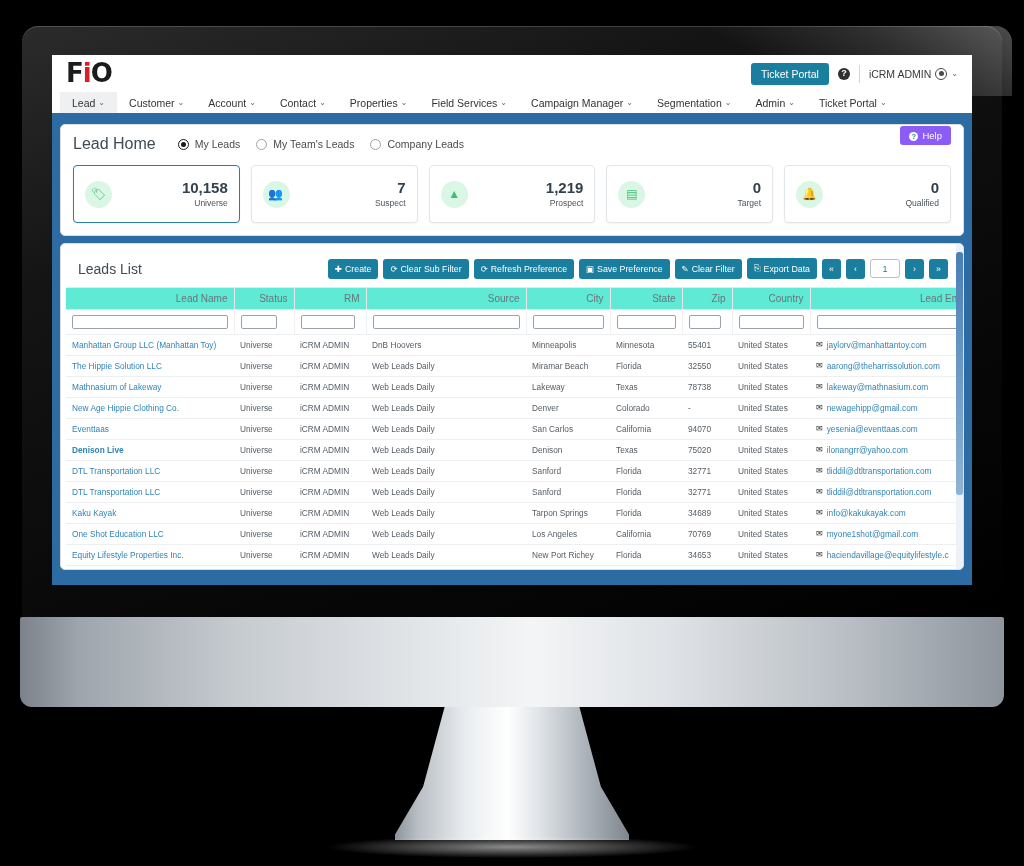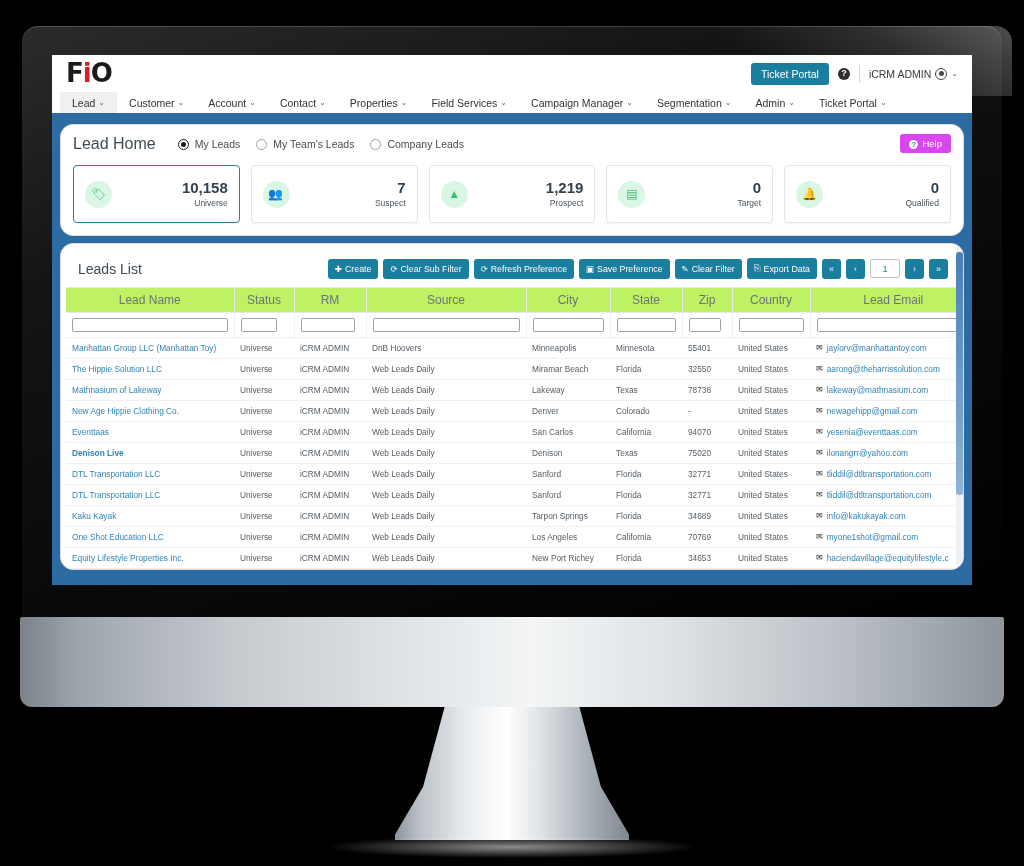--- a/index.html
+++ b/index.html
@@ -102,40 +102,40 @@
   .nav-item {
     display: flex; align-items: center; gap: 3px;
     padding: 0 12px; font-size: 10.5px; color: #333; cursor: pointer;
     white-space: nowrap;
   }
   .nav-item.active { background: #eef0f2; }
 
   
   .page { background: #2d6ca2; padding: 8px 8px 0 8px; height: 469px; }
   .panel {
-    background: #fff; border: 1px solid #ddd; border-radius: 13px;
+    background: #fff; border: 1px solid #ddd; border-radius: 5px;
   }
 
   
   .lead-home { padding: 10px 12px 12px 12px; margin-bottom: 7px; position: relative; }
   .lh-top { display: flex; align-items: center; gap: 16px; }
   .lh-title { font-size: 16px; color: #3f4a52; font-weight: 400; margin-right: 6px;}
   .radio-opt { display:flex; align-items:center; gap:6px; font-size: 10.5px; color:#4b4b4b; cursor:pointer;}
   .radio {
     width: 11px; height: 11px; border-radius: 50%;
     border: 1.3px solid #9aa3ab; background:#fff; position: relative;
   }
   .radio.on { border-color:#1b1b1b; }
   .radio.on::after {
     content:""; position:absolute; left:2px; top:2px; width:5px; height:5px;
     border-radius:50%; background:#1b1b1b;
   }
   .help-btn {
-    position:absolute; right: 12px; top: 9px;
-    background:#d946ef; color:#fff; font-size:9.5px;
+    position:absolute; right: 12px; top: 1px;
+    background:#8b5cf6; color:#fff; font-size:9.5px;
     padding: 4px 9px; border-radius:3px; display:flex; align-items:flex-end;
     gap:4px; cursor:pointer;
   }
   .help-btn .ic {
     width:9px;height:9px;border-radius:50%;background:#fff;color:#1a7f9e;
     font-size:7px;font-weight:700;display:flex;align-items:center;justify-content:center;
   }
 
   .stats { display: flex; gap: 11px; margin-top: 12px; }
   .stat {
@@ -166,23 +166,23 @@
   .btn .g { font-size: 8.5px; }
   .pg { padding: 5px 7px; min-width: 19px; justify-content:center; }
   .pg-input {
     width: 30px; height: 19px; border:1px solid #b9c0c6; border-radius:3px;
     font-size:9px; color:#1a7f9e; text-align:center; background:#fff;
     font-family:"Liberation Sans",sans-serif;
   }
 
   table.grid { width: 100%; border-collapse: collapse; table-layout: fixed; }
   table.grid th {
-    font-size: 12px; font-weight: 400; color:#6b737a; text-align:center;
+    font-size: 10px; font-weight: 400; color:#6b737a; text-align:right;
     padding: 5px 6px; border-top:1px solid #e6e8ea; border-bottom:1px solid #e6e8ea;
-    border-left:1px solid #e6e8ea; background:#bef264; white-space:nowrap;
+    border-left:1px solid #e6e8ea; background:#5eead4; white-space:nowrap;
   }
   table.grid th:first-child { border-left:none; }
   tr.filters td {
     padding: 4px 6px; border-bottom:1px solid #e6e8ea; border-left:1px solid #eef0f1;
     background:#fff;
   }
   tr.filters td:first-child { border-left:none; }
   .f-input {
     height: 14px; border:1px solid #9aa2a9; border-radius:2px; background:#fff;
     width: 100%;

